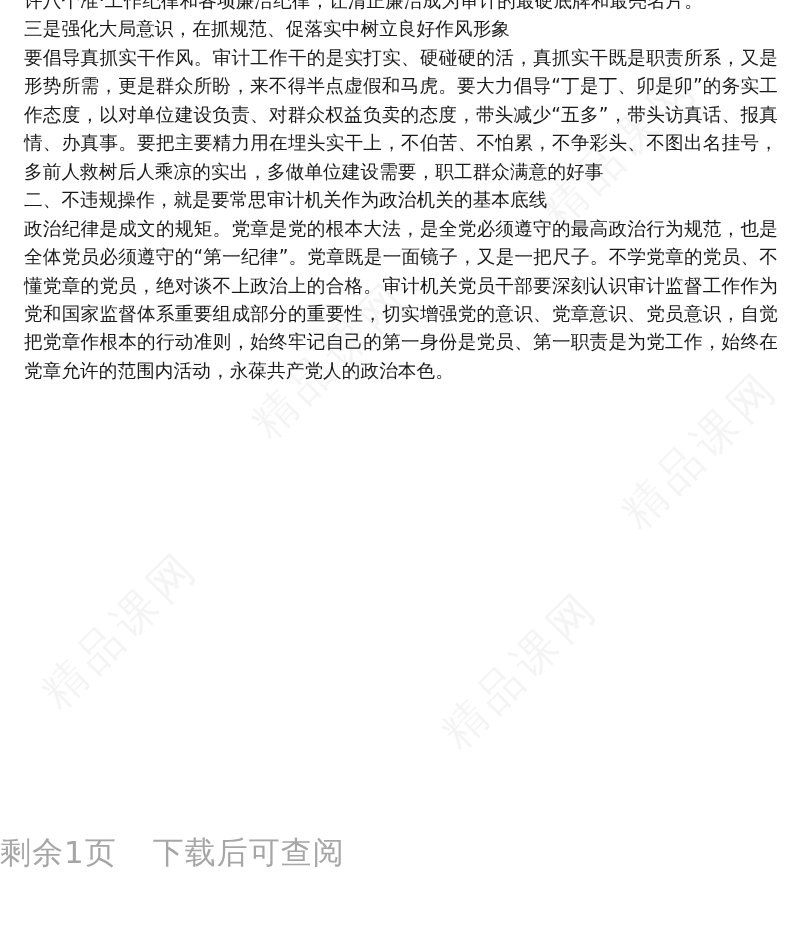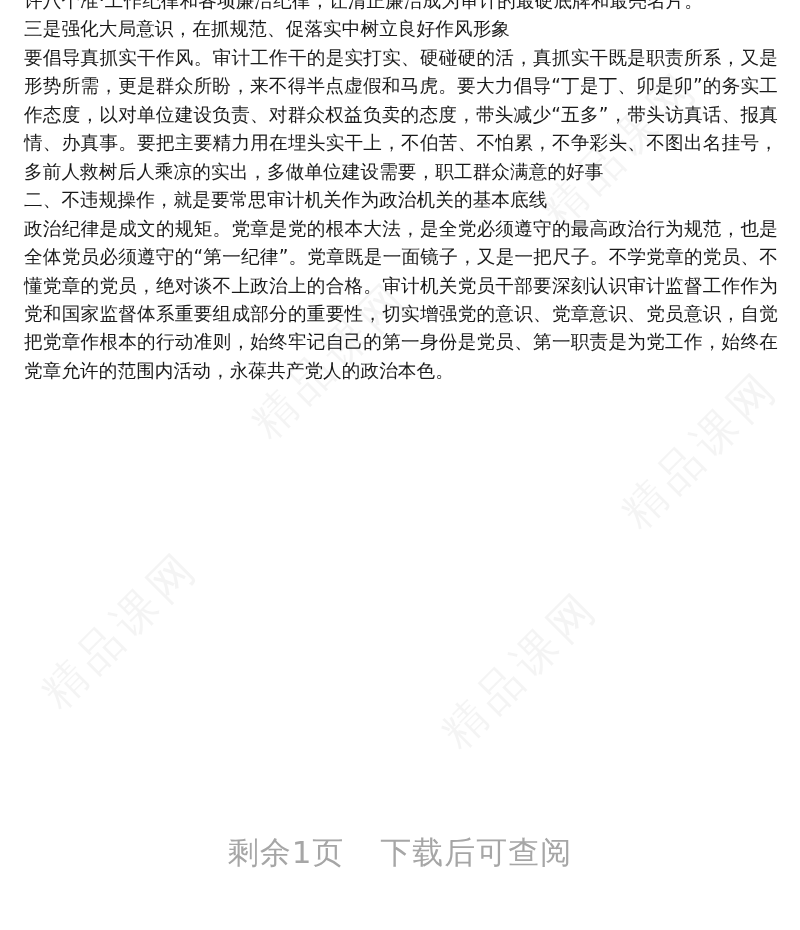--- a/index.html
+++ b/index.html
@@ -44,21 +44,20 @@
       font-size: 44px;
       transform: rotate(-45deg);
       white-space: nowrap;
       letter-spacing: 6px;
     }
     .footer-note {
       position: absolute;
       left: 0;
       width: 800px;
       top: 832px;
-      text-align: center;
       color: #a6a6a6;
       font-size: 31px;
       letter-spacing: 1px;
     }
     .footer-note span + span { margin-left: 36px; }
   </style>
 </head>
 <body>
 
 <div class="watermark-layer">

